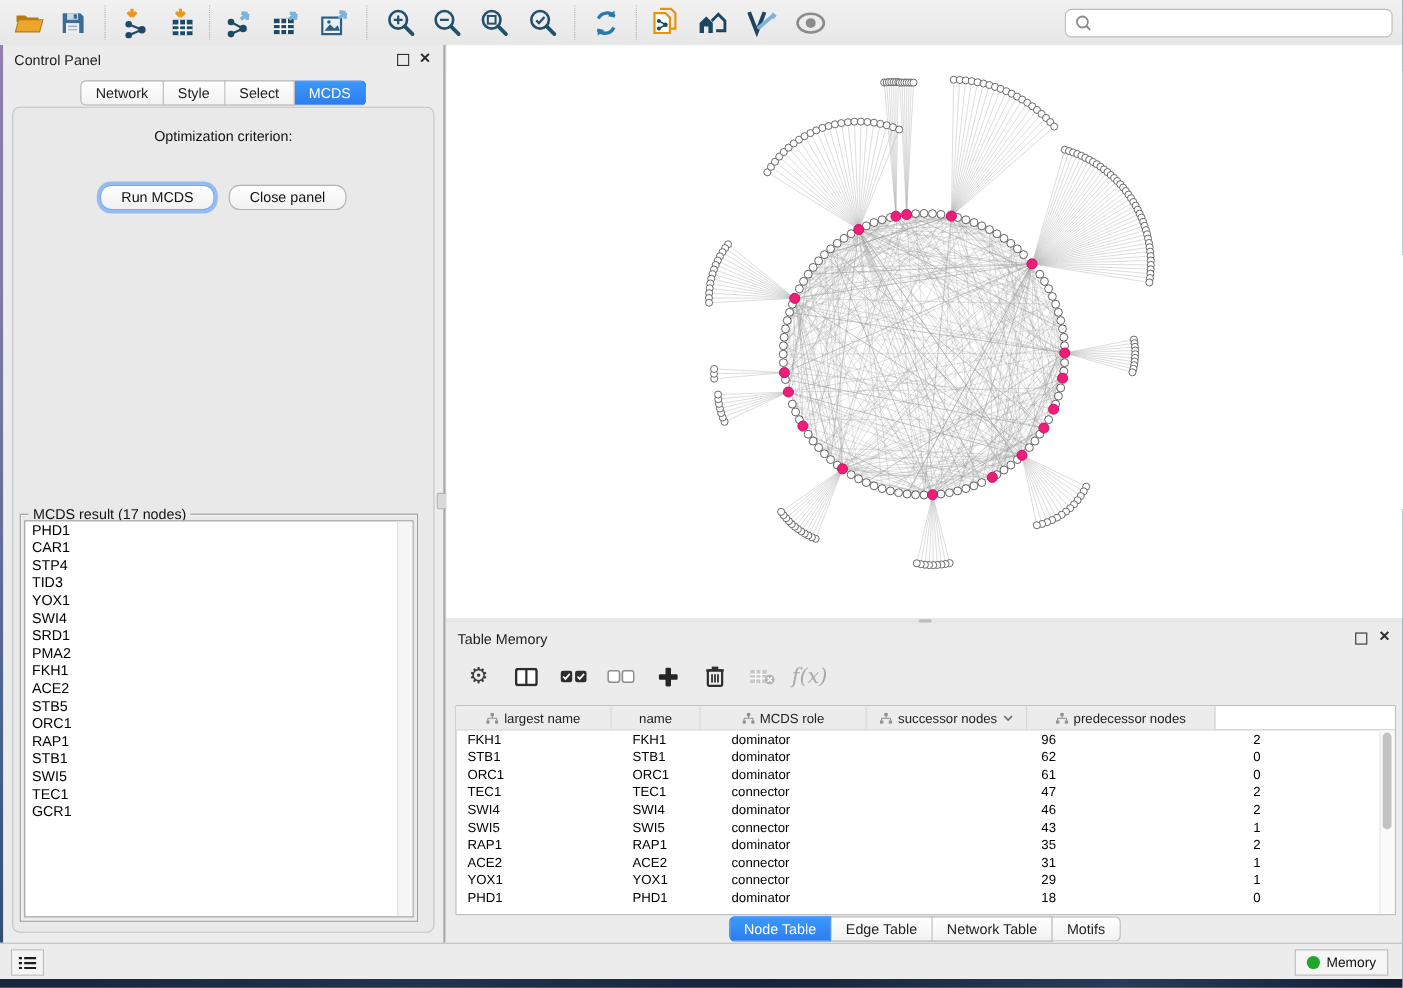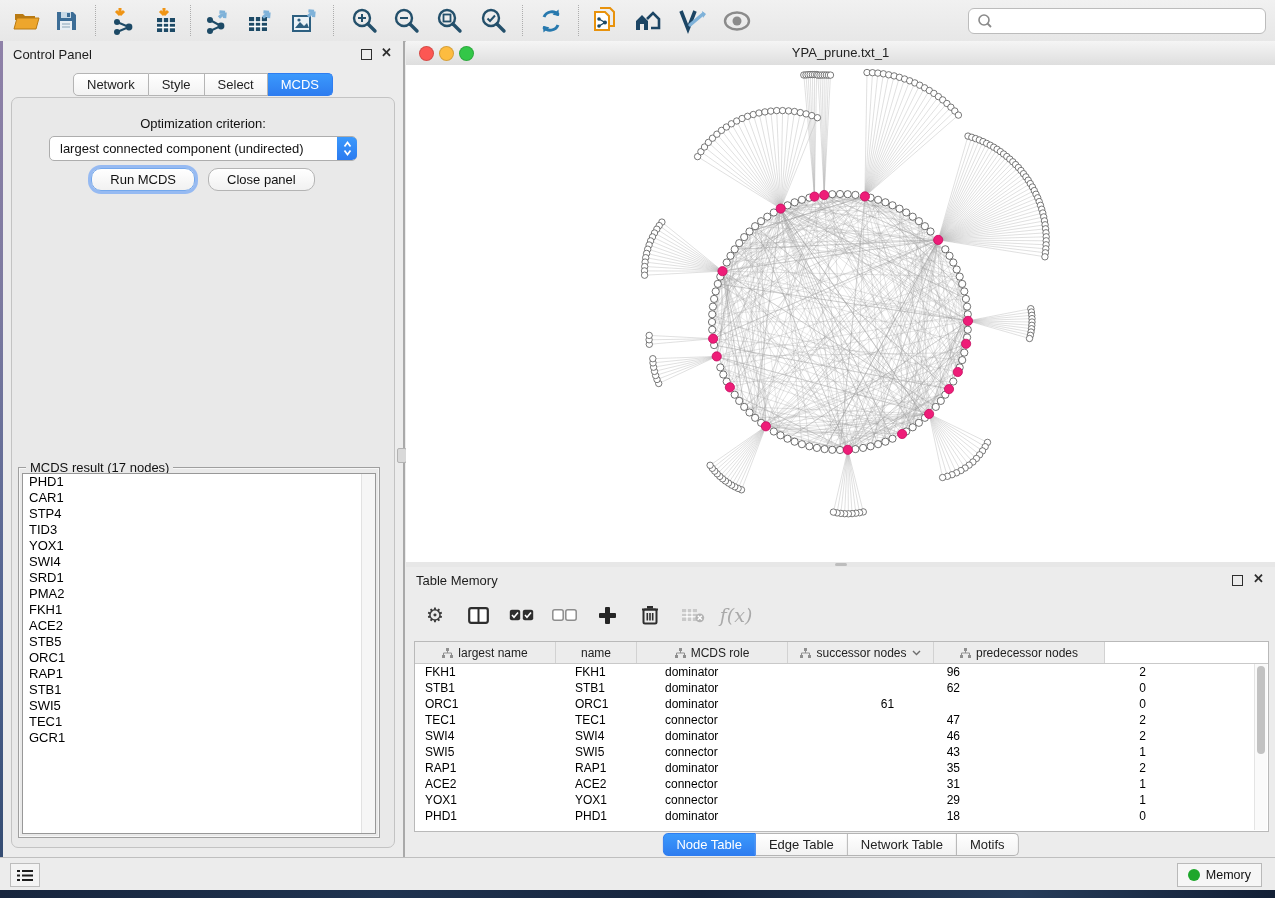--- a/index.html
+++ b/index.html
@@ -235,29 +235,20 @@
       <span class="win-btn-close" style="left:378px">✕</span>
     </div>
     <div class="seg-tabs cp-tabs">
       <div class="seg-tab">Network</div>
       <div class="seg-tab">Style</div>
       <div class="seg-tab">Select</div>
       <div class="seg-tab active">MCDS</div>
     </div>
     <div class="cp-content">
       <div class="opt-label">Optimization criterion:</div>
-      <div class="dropdown">
-        <span class="val">largest connected component (undirected)</span>
-        <span class="dd-stepper">
-          <svg width="9" height="15" viewBox="0 0 9 15">
-              <polyline points="1.5,5.5 4.5,1.5 7.5,5.5" fill="none" stroke="#fff" stroke-width="1.7"></polyline>
-              <polyline points="1.5,9.5 4.5,13.5 7.5,9.5" fill="none" stroke="#fff" stroke-width="1.7"></polyline>
-            </svg>
-        </span>
-      </div>
       <div class="cp-buttons">
         <button class="btn focus-ring">Run MCDS</button>
         <button class="btn">Close panel</button>
       </div>
       <div class="groupbox">
         <span class="groupbox-label">MCDS result (17 nodes)</span>
         <div class="mcds-list">
           <div>
               <div class="mcds-item">PHD1</div>
               <div class="mcds-item">CAR1</div>
@@ -278,26 +269,20 @@
               <div class="mcds-item">GCR1</div>
             </div>
           <div class="mcds-gutter"></div>
         </div>
       </div>
     </div>
   </div>
   <span class="grip-v"></span>
 
   <div class="network-pane">
-    <div class="net-titlebar">
-      <span class="tl" style="left: 13px; background: rgb(252, 87, 83);"></span>
-      <span class="tl" style="left: 33px; background: rgb(253, 188, 64);"></span>
-      <span class="tl" style="left: 53px; background: rgb(51, 199, 72);"></span>
-      <span class="net-title">YPA_prune.txt_1</span>
-    </div>
     <div class="net-canvas">
       <svg width="869" height="497" viewBox="0 0 869 497">
           <g>
             <line x1="374.7" y1="143.6" x2="534.8" y2="335.9" stroke="#9a9a9a" stroke-width="0.55" opacity="0.5"></line>
             <line x1="374.7" y1="143.6" x2="518.9" y2="352.8" stroke="#9a9a9a" stroke-width="0.55" opacity="0.5"></line>
             <line x1="374.7" y1="143.6" x2="457.1" y2="382.9" stroke="#9a9a9a" stroke-width="0.55" opacity="0.5"></line>
             <line x1="374.7" y1="143.6" x2="472.1" y2="379.2" stroke="#9a9a9a" stroke-width="0.55" opacity="0.5"></line>
             <line x1="374.7" y1="143.6" x2="408.5" y2="131.6" stroke="#9a9a9a" stroke-width="0.55" opacity="0.5"></line>
             <line x1="374.7" y1="143.6" x2="518.9" y2="352.8" stroke="#9a9a9a" stroke-width="0.55" opacity="0.5"></line>
             <line x1="374.7" y1="143.6" x2="324.5" y2="190.8" stroke="#9a9a9a" stroke-width="0.55" opacity="0.5"></line>
@@ -1254,21 +1239,21 @@
             <div class="td left" style="width: 140px;">STB1</div>
             <div class="td left" style="width: 80px;">STB1</div>
             <div class="td left" style="width: 150px;">dominator</div>
             <div class="td num" style="width: 145px;">62</div>
             <div class="td num" style="width: 170px;">0</div>
           </div>
           <div class="trow">
             <div class="td left" style="width: 140px;">ORC1</div>
             <div class="td left" style="width: 80px;">ORC1</div>
             <div class="td left" style="width: 150px;">dominator</div>
-            <div class="td num" style="width: 145px; text-align: center;">61</div>
+            <div class="td num" style="width: 145px;">61</div>
             <div class="td num" style="width: 170px;">0</div>
           </div>
           <div class="trow">
             <div class="td left" style="width: 140px;">TEC1</div>
             <div class="td left" style="width: 80px;">TEC1</div>
             <div class="td left" style="width: 150px;">connector</div>
             <div class="td num" style="width: 145px;">47</div>
             <div class="td num" style="width: 170px;">2</div>
           </div>
           <div class="trow">

